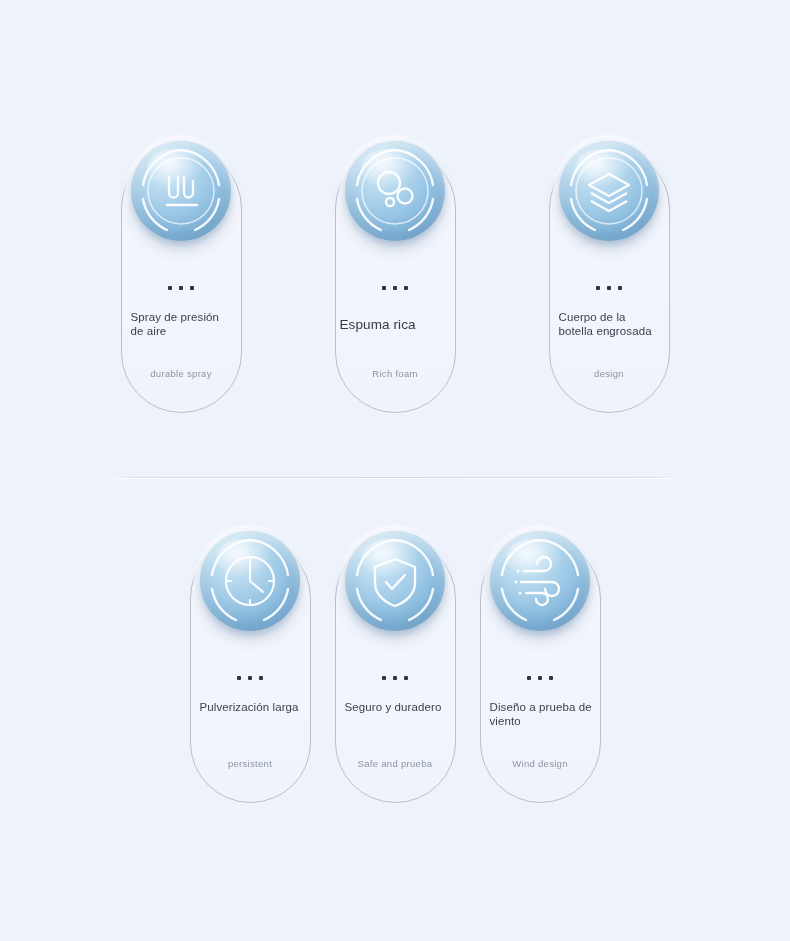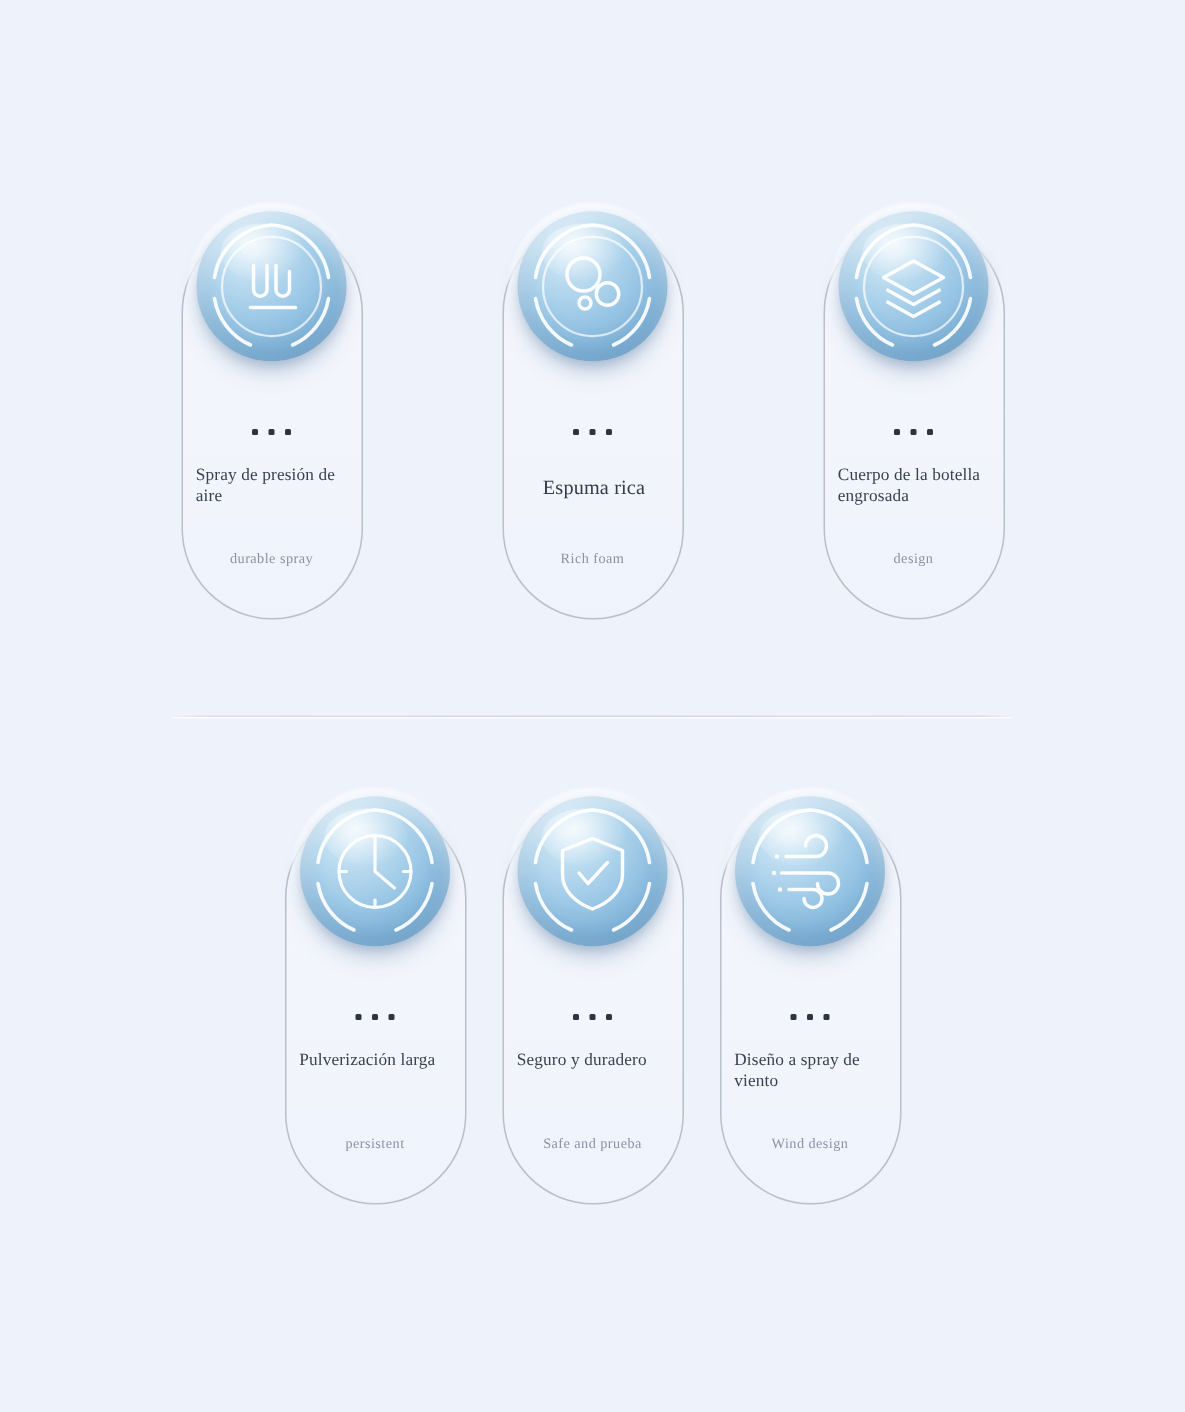--- a/index.html
+++ b/index.html
@@ -22,21 +22,20 @@
   }
 
   
   .row {
     position: absolute;
     left: 0;
     width: 790px;
     display: flex;
     justify-content: center;
     gap: 93px;
-    font-family: Liberation Serif, serif;
   }
   .row-1 { top: 148px; }
   .row-2 { top: 538px; gap: 24px; }
 
   
   .divider {
     position: absolute;
     left: 115px;
     top: 477px;
     width: 560px;
@@ -156,21 +155,20 @@
     top: 162px;
     left: 9px;
     width: 103px;
     font-size: 11.5px;
     line-height: 13.5px;
     color: #3a4250;
     letter-spacing: 0.1px;
     text-align: left;
   }
   .title.center {
-    text-align: center;
     font-size: 13.5px;
     line-height: 16px;
     top: 168px;
     left: 4px;
     width: 113px;
     color: #333b49;
   }
   .subtitle {
     position: absolute;
     top: 219px;
@@ -366,18 +364,18 @@
             <circle cx="26" cy="51" r="1.5"></circle>
             <circle cx="30" cy="62" r="1.5"></circle>
           </g>
         </svg>
       </div>
       <div class="dots">
         <span class="dot"></span>
         <span class="dot"></span>
         <span class="dot"></span>
       </div>
-      <div class="title">Diseño a spray de viento</div>
+      <div class="title">Diseño a prueba de viento</div>
       <div class="subtitle">Wind design</div>
     </div>
   </div>
 
 </div>
 
 </body></html>

